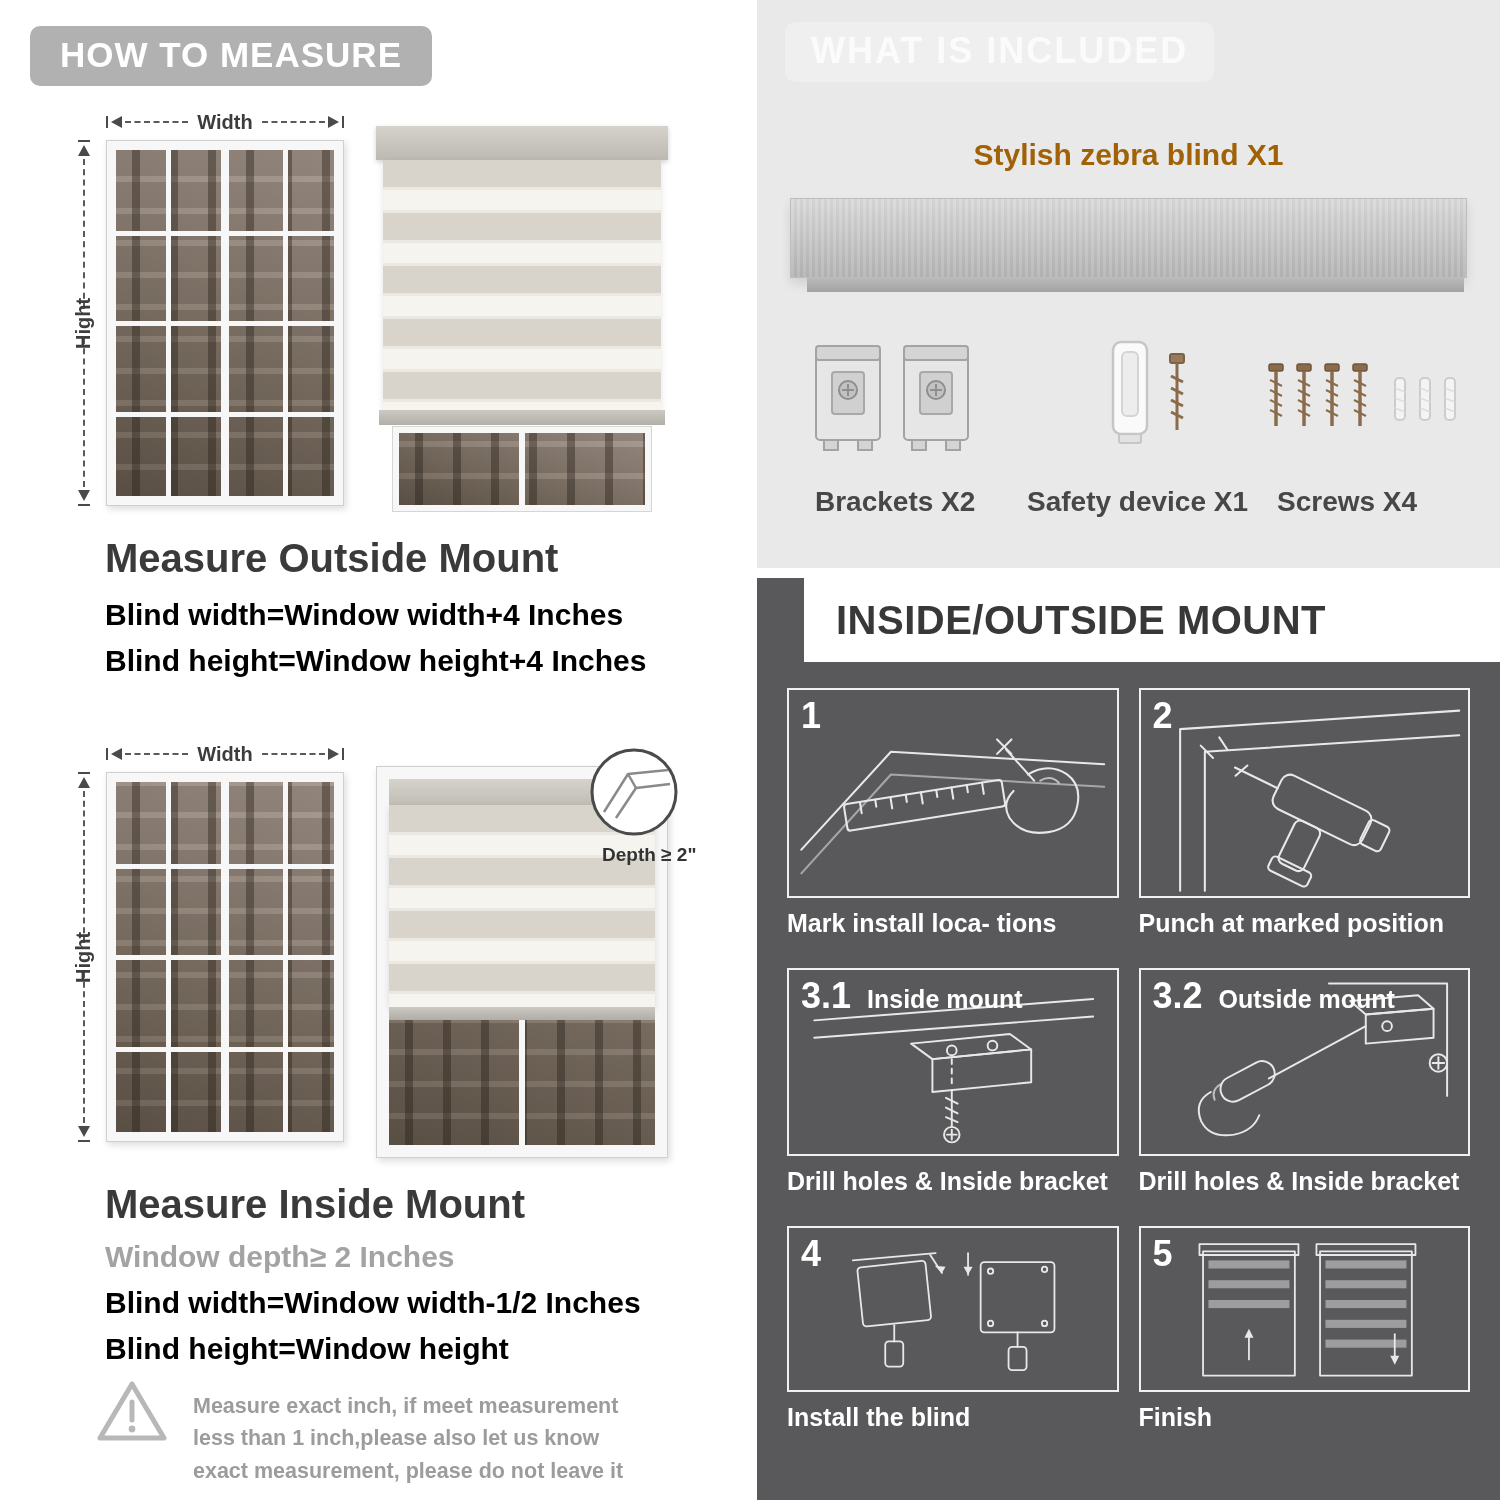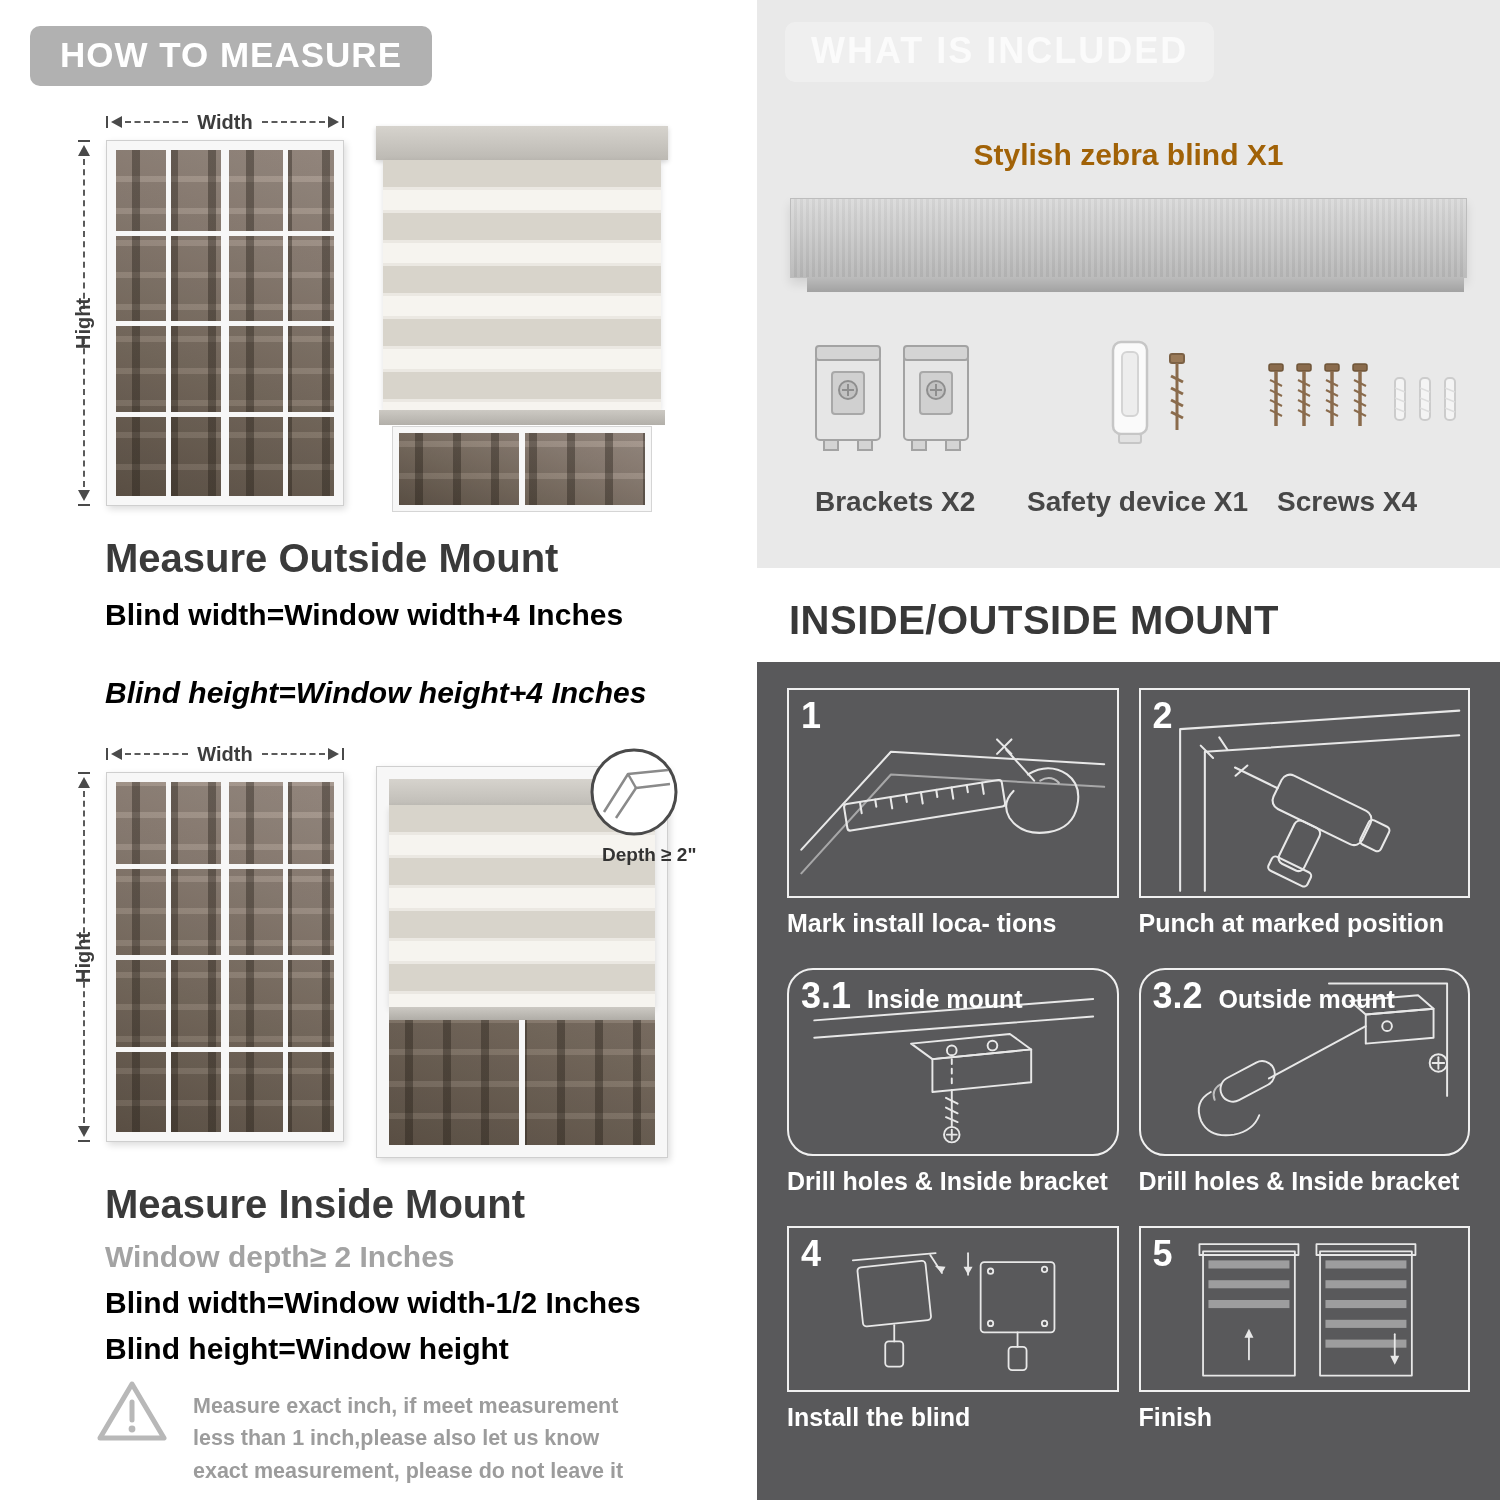--- a/index.html
+++ b/index.html
@@ -94,28 +94,28 @@
   .bar { position:absolute; left:33px; top:198px; width:677px; height:80px;
     background:
       repeating-linear-gradient(90deg, rgba(255,255,255,0.07) 0 3px, rgba(0,0,0,0.03) 3px 6px),
       linear-gradient(180deg, #dadada 0%, #c6c6c6 55%, #b6b6b6 100%);
     border:1px solid #bdbdbd; box-shadow:0 6px 10px rgba(0,0,0,0.10); }
   .bar-lip { position:absolute; bottom:-15px; left:16px; right:2px; height:15px;
     background:linear-gradient(180deg,#bcbcbc,#a2a2a2); }
   .item-icon { position:absolute; }
   .item-label { position:absolute; top:486px; font-size:28px; font-weight:bold; color:#474747; }
 
-  .dark-section { position:absolute; top:578px; left:0; right:0; bottom:0; background:#59595b; }
+  .dark-section { position:absolute; top:578px; left:0; right:0; bottom:0; background:#59595b;padding-left:47px; }
   .band { height:84px; background:#ffffff; display:flex; align-items:center; }
   .band-heading { font-size:40px; font-weight:bold; color:#383838; padding-left:32px; letter-spacing:0.5px; }
   .steps-grid { position:absolute; top:84px; left:0; right:0; bottom:0; padding:26px 30px;
     display:grid; grid-template-columns:1fr 1fr; column-gap:20px; row-gap:30px; align-content:start; }
   .step { display:flex; flex-direction:column; }
   .panel { position:relative; border:2px solid #f0f0f0; background:#59595b; overflow:hidden; }
-  .panel.hA { height:210px; } .panel.hB { height:188px;border-radius:26px; } .panel.hC { height:166px; }
+  .panel.hA { height:210px; } .panel.hB { height:188px; } .panel.hC { height:166px; }
   .phead { position:absolute; top:6px; left:12px; display:flex; gap:16px; z-index:2; }
   .num { font-size:36px; font-weight:bold; color:#fff; line-height:1.1; }
   .ptitle { font-size:25px; font-weight:bold; color:#fff; margin-top:9px; }
   .illus { position:absolute; inset:0; width:100%; height:100%; }
   .caption { margin-top:11px; font-size:25px; font-weight:bold; color:#ffffff; }
 </style>
 </head>
 <body>
 
 <div id="left">
@@ -156,21 +156,21 @@
         <div class="cbar"></div>
       </div>
       <div class="bo-cassette"></div>
       <div class="bo-zebra zebra"></div>
       <div class="bo-rail"></div>
     </div>
   </div>
 
   <div class="m-heading" style="top:536px;">Measure Outside Mount</div>
   <div class="m-line" style="top:598px;">Blind width=Window width+4 Inches</div>
-  <div class="m-line" style="top:676px;font-style:italic;">Blind height=Window height+4 Inches</div>
+  <div class="m-line" style="top:644px;">Blind height=Window height+4 Inches</div>
 
   <div class="diagram" id="diagram-inside">
     <div class="h-arrow" style="left:36px; top:2px; width:238px;">
       <span class="etick"></span>
       <span class="ah l"></span>
       <span class="dash"></span>
       <span class="alabel">Width</span>
       <span class="dash"></span>
       <span class="ah r"></span>
       <span class="etick"></span>

